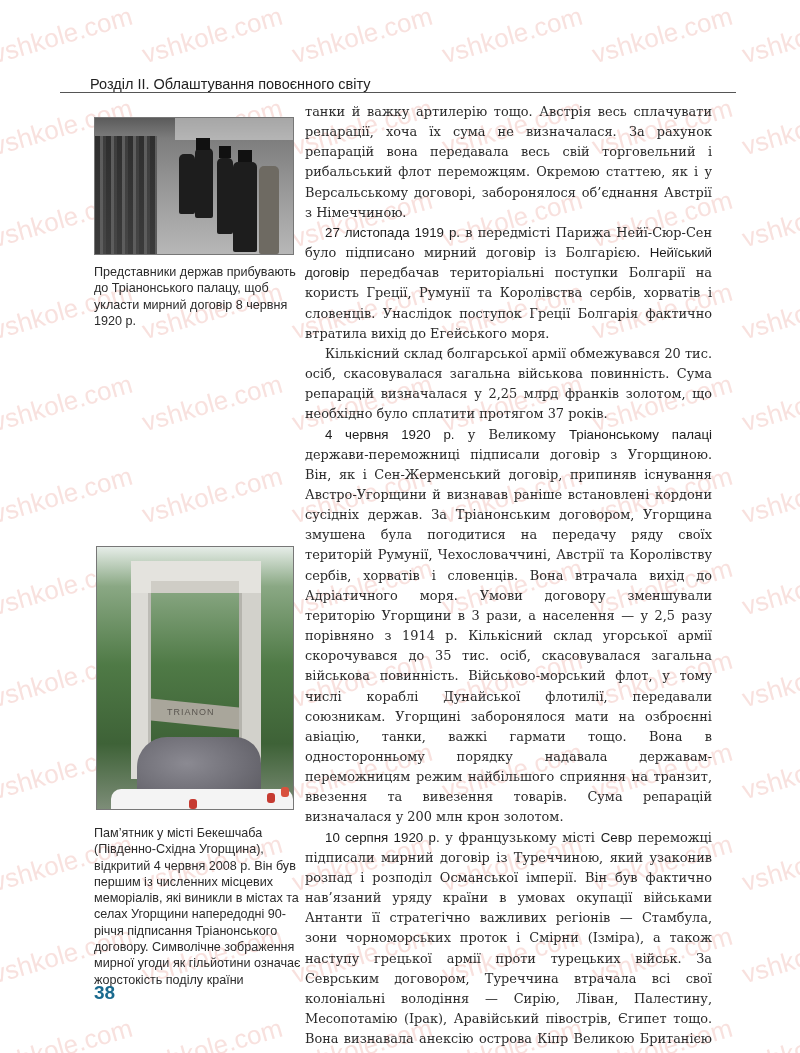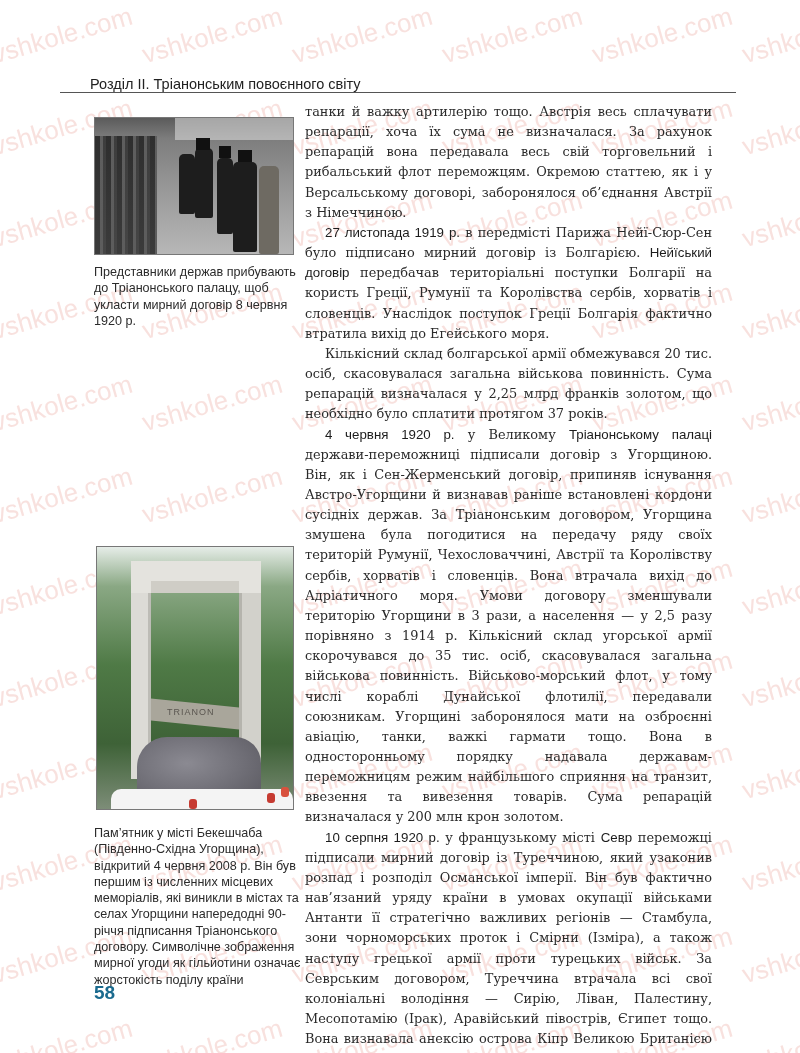--- a/index.html
+++ b/index.html
@@ -144,21 +144,21 @@
     <div class="wm" style="left: 590px; top: 940px;">vshkole.com</div>
     <div class="wm" style="left: 740px; top: 940px;">vshkole.com</div>
     <div class="wm" style="left: -10px; top: 1032px;">vshkole.com</div>
     <div class="wm" style="left: 140px; top: 1032px;">vshkole.com</div>
     <div class="wm" style="left: 290px; top: 1032px;">vshkole.com</div>
     <div class="wm" style="left: 440px; top: 1032px;">vshkole.com</div>
     <div class="wm" style="left: 590px; top: 1032px;">vshkole.com</div>
     <div class="wm" style="left: 740px; top: 1032px;">vshkole.com</div>
   </div>
 
-<div class="header">Розділ ІІ. Тріанонським повоєнного світу</div>
+<div class="header">Розділ ІІ. Облаштування повоєнного світу</div>
 <div class="header-rule"></div>
 
 <div class="photo photo1">
   <div class="sky"></div>
   <div class="troops"></div>
   <div class="figure" style="left:84px;top:36px;width:16px;height:60px;"></div>
   <div class="figure" style="left:100px;top:30px;width:18px;height:70px;"></div>
   <div class="figure" style="left:122px;top:40px;width:16px;height:76px;"></div>
   <div class="figure" style="left:138px;top:44px;width:24px;height:90px;"></div>
   <div class="figure" style="left:164px;top:48px;width:20px;height:88px;background:#6e6a62;"></div>
@@ -184,13 +184,13 @@
 <div class="caption caption2">Пам’ятник у місті Бекешчаба (Південно-Східна Угорщина), відкритий 4 червня 2008 р. Він був першим із численних місцевих меморіалів, які виникли в містах та селах Угорщини напередодні 90-річчя підписання Тріанонського договору. Символічне зображення мирної угоди як гільйотини означає жорстокість поділу країни</div>
 
 <div class="main" id="main-text">
     <p class=""><span>танки й важку артилерію тощо. Австрія весь сплачувати репарації, хоча їх сума не визначалася. За рахунок репарацій вона передавала весь свій торговельний і рибальський флот переможцям. Окремою статтею, як і у Версальському договорі, заборонялося об’єднання Австрії з Німеччиною.</span></p>
     <p class="ind"><span class="b">27 листопада 1919 р.</span><span> в передмісті Парижа Нейї-Сюр-Сен було підписано мирний договір із Болгарією. </span><span class="b">Нейїський договір</span><span> передбачав територіальні поступки Болгарії на користь Греції, Румунії та Королівства сербів, хорватів і словенців. Унаслідок поступок Греції Болгарія фактично втратила вихід до Егейського моря.</span></p>
     <p class="ind"><span>Кількісний склад болгарської армії обмежувався 20 тис. осіб, скасовувалася загальна військова повинність. Сума репарацій визначалася у 2,25 млрд франків золотом, що необхідно було сплатити протягом 37 років.</span></p>
     <p class="ind"><span class="b">4 червня 1920 р.</span><span> у Великому </span><span class="b">Тріанонському палаці</span><span> держави-переможниці підписали договір з Угорщиною. Він, як і Сен-Жерменський договір, припиняв існування Австро-Угорщини й визнавав раніше встановлені кордони сусідніх держав. За Тріанонським договором, Угорщина змушена була погодитися на передачу ряду своїх територій Румунії, Чехословаччині, Австрії та Королівству сербів, хорватів і словенців. Вона втрачала вихід до Адріатичного моря. Умови договору зменшували територію Угорщини в 3 рази, а населення — у 2,5 разу порівняно з 1914 р. Кількісний склад угорської армії скорочувався до 35 тис. осіб, скасовувалася загальна військова повинність. Військово-морський флот, у тому числі кораблі Дунайської флотилії, передавали союзникам. Угорщині заборонялося мати на озброєнні авіацію, танки, важкі гармати тощо. Вона в односторонньому порядку надавала державам-переможницям режим найбільшого сприяння на транзит, ввезення та вивезення товарів. Сума репарацій визначалася у 200 млн крон золотом.</span></p>
     <p class="ind"><span class="b">10 серпня 1920 р.</span><span> у французькому місті </span><span class="b">Севр</span><span> переможці підписали мирний договір із Туреччиною, який узаконив розпад і розподіл Османської імперії. Він був фактично нав’язаний уряду країни в умовах окупації військами Антанти її стратегічно важливих регіонів — Стамбула, зони чорноморських проток і Смірни (Ізміра), а також наступу грецької армії проти турецьких військ. За Севрським договором, Туреччина втрачала всі свої колоніальні володіння — Сирію, Ліван, Палестину, Месопотамію (Ірак), Аравійський півострів, Єгипет тощо. Вона визнавала анексію острова Кіпр Великою Британією й незалежність Вірменії. Мармурове море і протока Босфор залишалися відкритими для всіх суден у мирний і воєнний час. Велика Британія отримала мандати на управління Палестиною, Трансйорданією та Іраном, Франція — Сирією та Ліваном. Частина її територій передавалася Греції та Італії. Кількісний склад турецької армії обмежувався 50 тис. осіб. На території Туреччини встановлювався </span></p>
   </div>
 
-<div class="page-number">58</div>
+<div class="page-number">38</div>
 
 </body></html>

